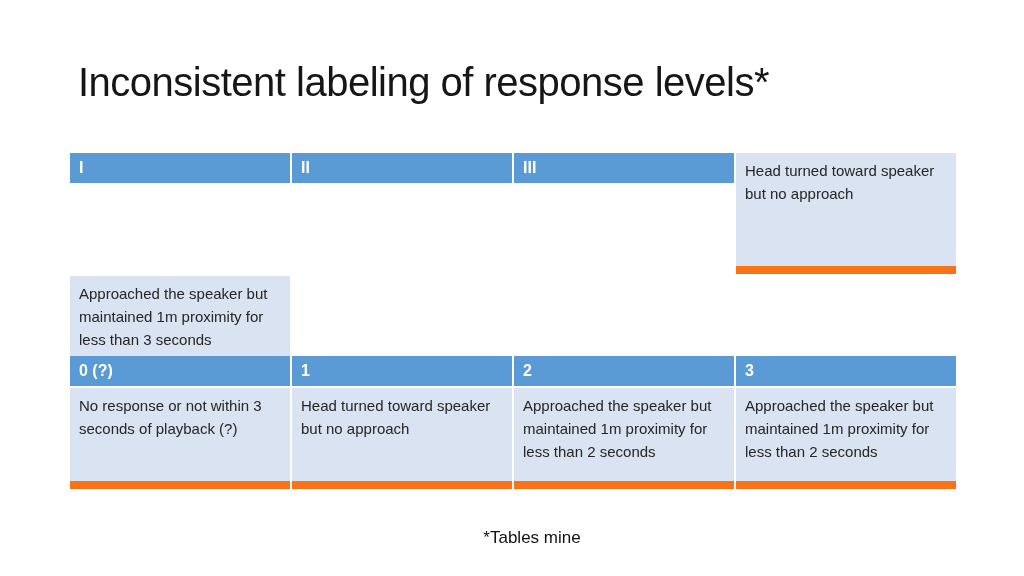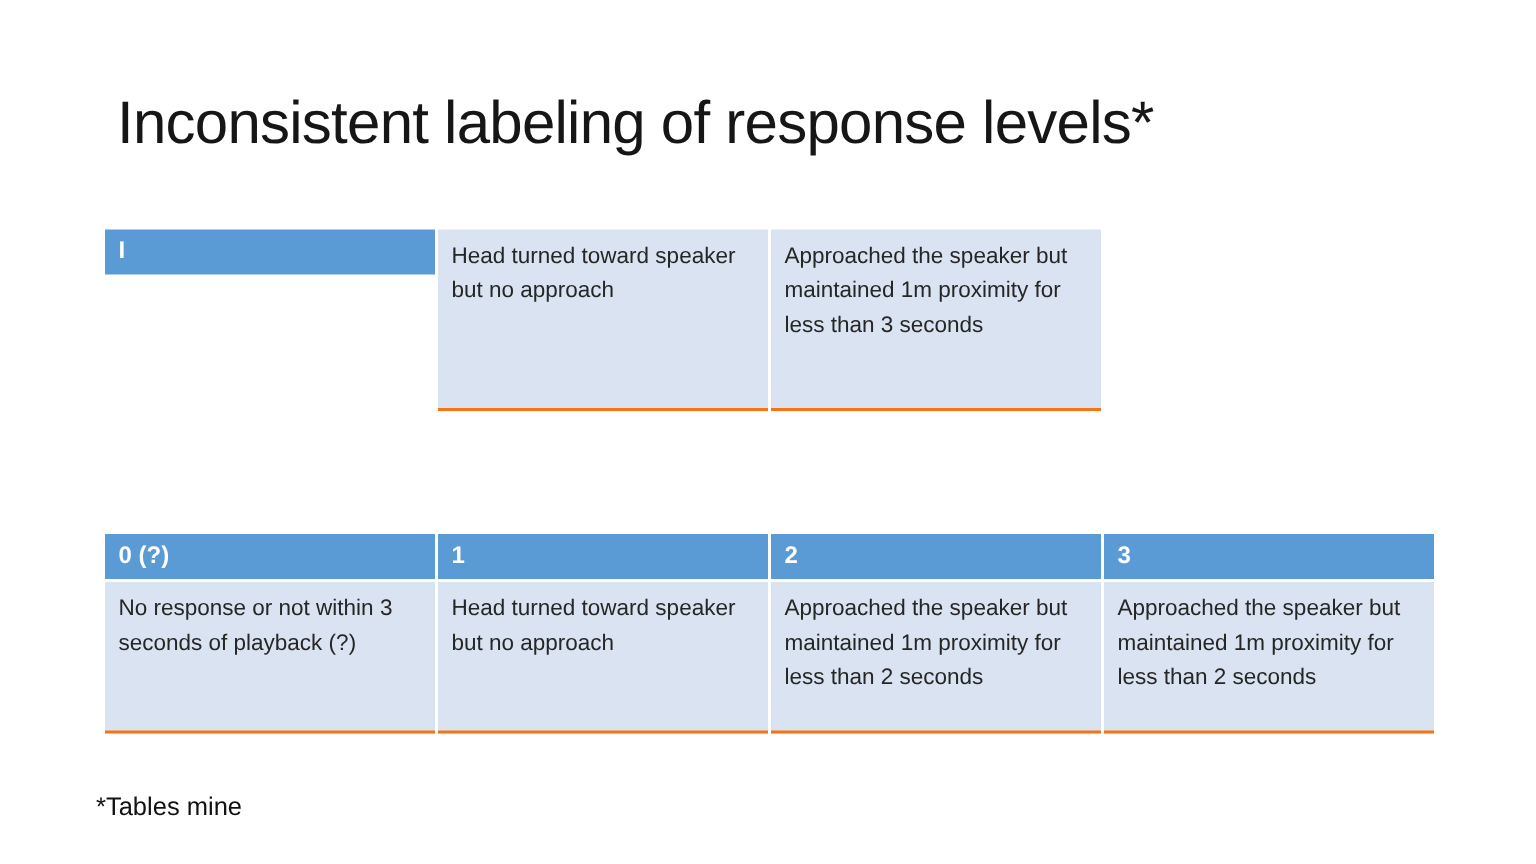--- a/index.html
+++ b/index.html
@@ -55,46 +55,49 @@
     padding: 0 9px;
     overflow: hidden;
   }
 
   .td {
     background: var(--body-bg);
     color: var(--body-text);
     font-size: 15px;
     line-height: 23px;
     padding: 6px 9px 16px 9px;
-    border-bottom: 2px solid #f97316;
+    border-bottom: 8px solid #f97316;
   }
   .table-one .td { height: 121px; }
   .table-two .td { height: 101px; }
 
   .footnote-wrap {
     position: absolute;
-    left: 64px;
+    left: 52px;
     top: 528px;
     width: 960px;
+    text-align: center;
   }
   .footnote {
     font-size: 17px;
     color: #111111;
     display: inline-block;
   }
 </style>
 </head>
 <body>
 
 <div class="slide">
 
   <h1 class="slide-title">Inconsistent labeling of response levels*</h1>
 
   <div class="ppt-table table-one">
     <div class="th">I</div>
+    <div class="th">II</div>
+    <div class="th">III</div>
     <div class="td">Head turned toward speaker but no approach</div>
     <div class="td">Approached the speaker but maintained 1m proximity for less than 3 seconds</div>
   </div>
 
   <div class="ppt-table table-two">
     <div class="th">0 (?)</div>
     <div class="th">1</div>
     <div class="th">2</div>
     <div class="th">3</div>
     <div class="td">No response or not within 3 seconds of playback (?)</div>

